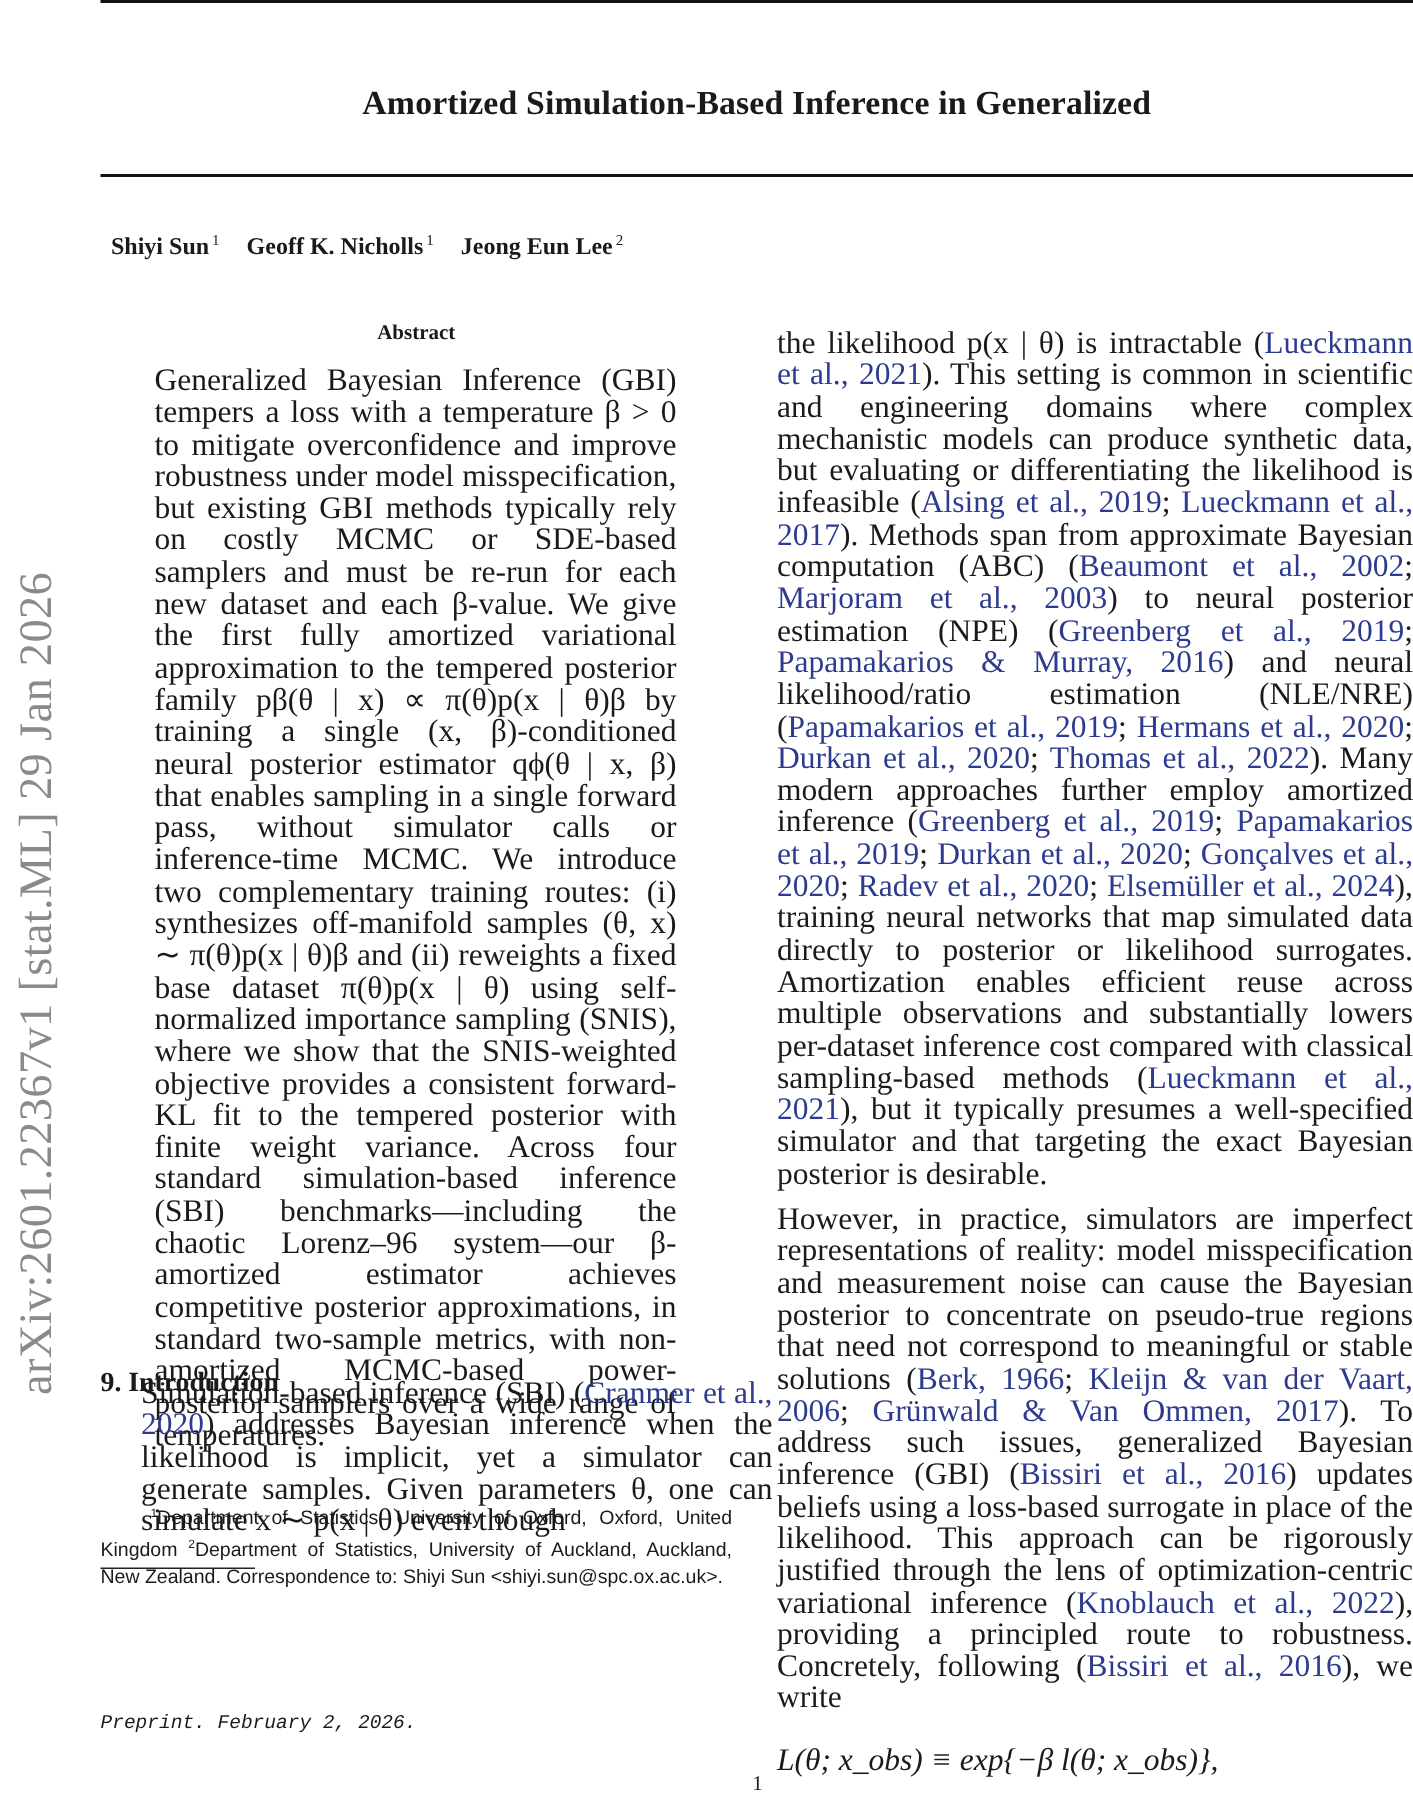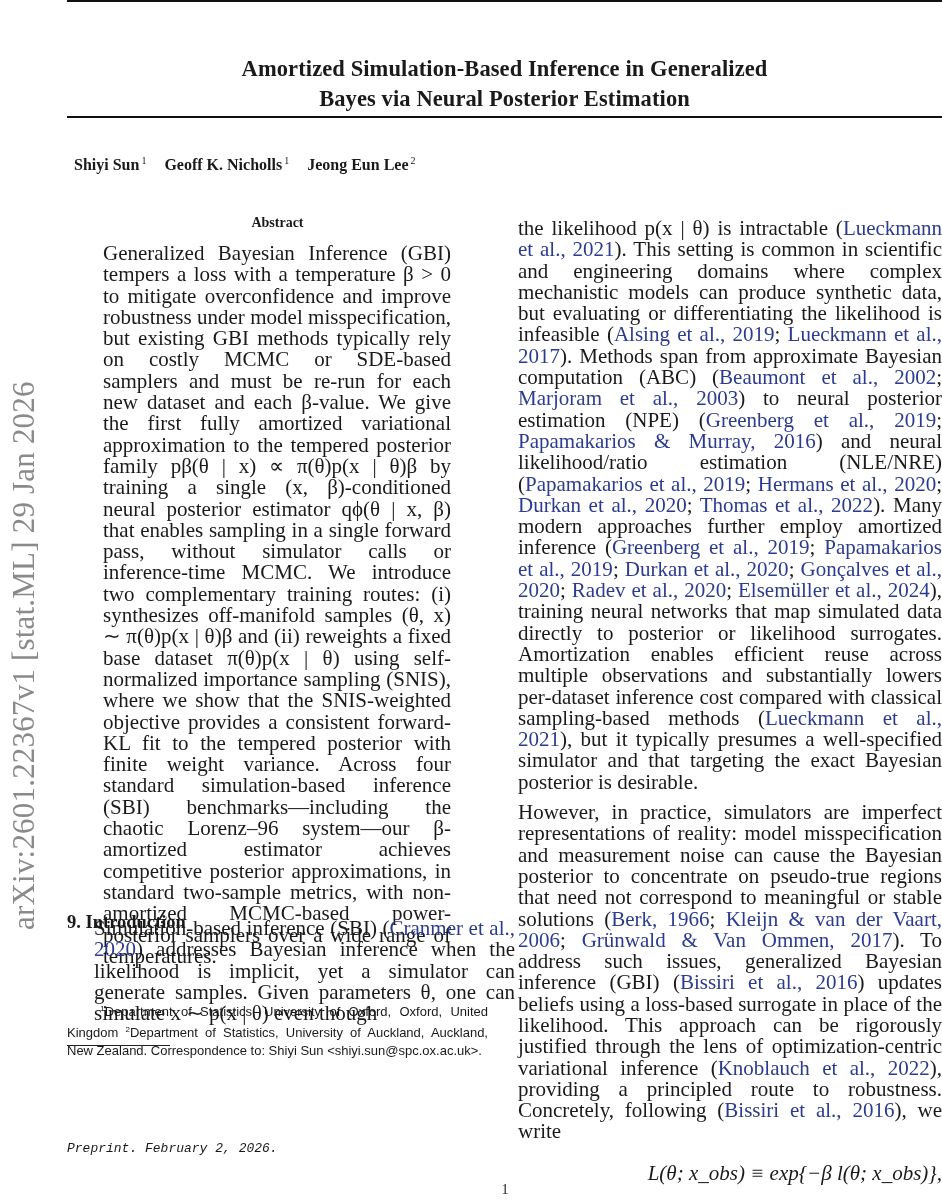--- a/index.html
+++ b/index.html
@@ -32,34 +32,33 @@
   .col.left { left: 67px; width: 421px; }
   .col.right { left: 518px; width: 424px; top: 218px; }
   .abstract-h { position: absolute; left: 67px; width: 421px; top: 215px; text-align: center; font-weight: bold; font-size: 14px; font-family: "Liberation Serif", serif; }
   .abstract { left: 103px !important; width: 348px !important; top: 243px; }
   .intro-h { position: absolute; left: 67px; top: 912px; font-weight: bold; font-size: 18.5px; font-family: "Liberation Serif", serif; }
   .intro { top: 918px; margin-left: 27px; }
   .cite { color: #2c3b8f; }
   .m { font-style: italic; }
   p { margin: 0; }
   .para2 { margin-top: 9px; }
-  .eq { text-align: right; margin: 20px 0 22px 0; }
+  .eq { text-align: left; margin: 20px 0 22px 0; }
   .fn-rule { position: absolute; left: 67px; top: 1045px; width: 103px; height: 1px; background: #222; }
   .footnote { position: absolute; left: 67px; width: 421px; top: 1000px; font-family: Liberation Sans, sans-serif; font-size: 13px; line-height: 17.5px; text-align: justify; }
   .footnote sup { font-size: 8px; }
   .preprint { position: absolute; left: 67px; top: 1141px; font-style: italic; font-family: Liberation Mono, monospace; font-size: 13px; }
   .pagenum { position: absolute; top: 1182px; left: 0; width: 1010px; text-align: center; font-family: "Liberation Serif", serif; font-size: 14px; }
 </style>
 </head>
 <body>
 
 <div class="rule top"></div>
 <div class="title">
   <div>Amortized Simulation-Based Inference in Generalized</div>
-  <div>Bayes via Neural Posterior Estimation</div>
 </div>
 <div class="rule mid"></div>
 
 <div class="authors">
   <span class="au"><span>Shiyi Sun</span><sup>1</sup></span>
   <span class="au"><span>Geoff K. Nicholls</span><sup>1</sup></span>
   <span class="au"><span>Jeong Eun Lee</span><sup>2</sup></span>
 </div>
 
 <div class="arxiv">arXiv:2601.22367v1  [stat.ML]  29 Jan 2026</div>

